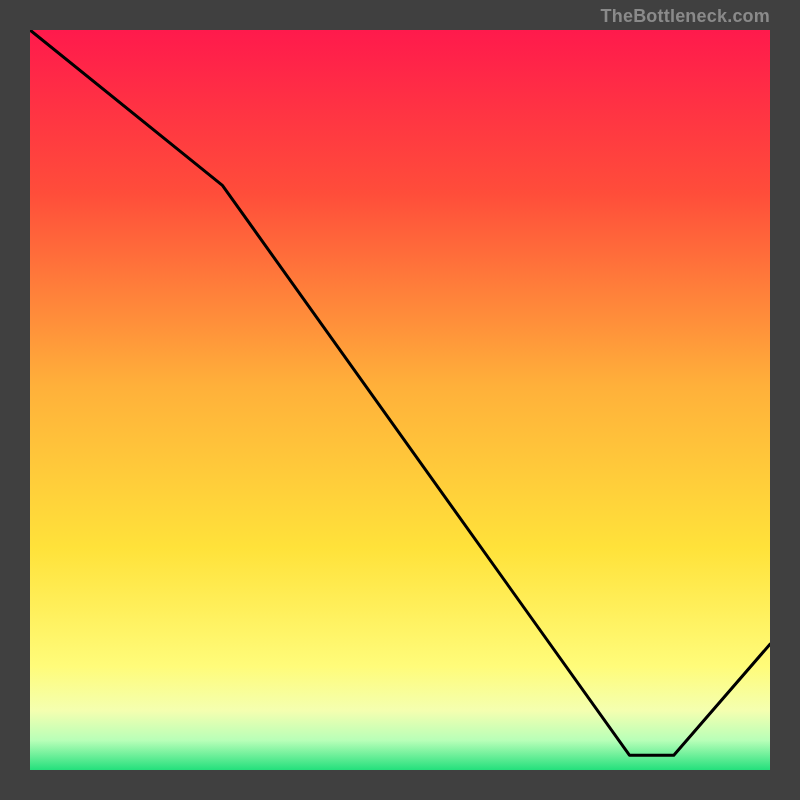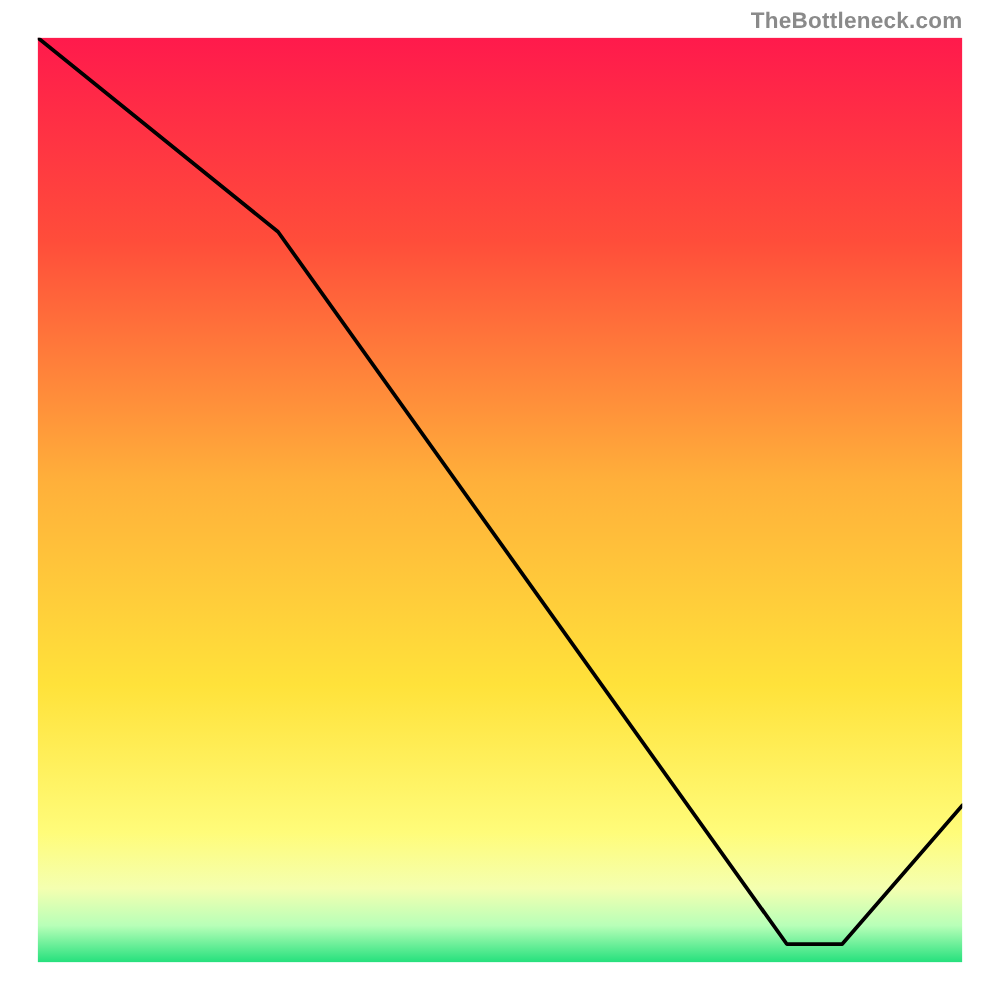--- a/index.html
+++ b/index.html
@@ -1,17 +1,17 @@
 <!DOCTYPE html>
 <html><head>
 <meta charset="utf-8">
 <style>
   * { margin: 0; padding: 0; box-sizing: border-box; }
   html, body { width: 800px; height: 800px; background: #000; overflow: hidden; font-family: Arial, Helvetica, sans-serif; }
-  .frame { position: relative; width: 800px; height: 800px; background: #ffffff; }
+  .frame { position: relative; width: 800px; height: 800px; background: #404040; }
   .plot-area {
     position: absolute;
     left: 30px;
     top: 30px;
     width: 740px;
     height: 740px;
     overflow: hidden;
   }
   .attribution {
     position: absolute;

